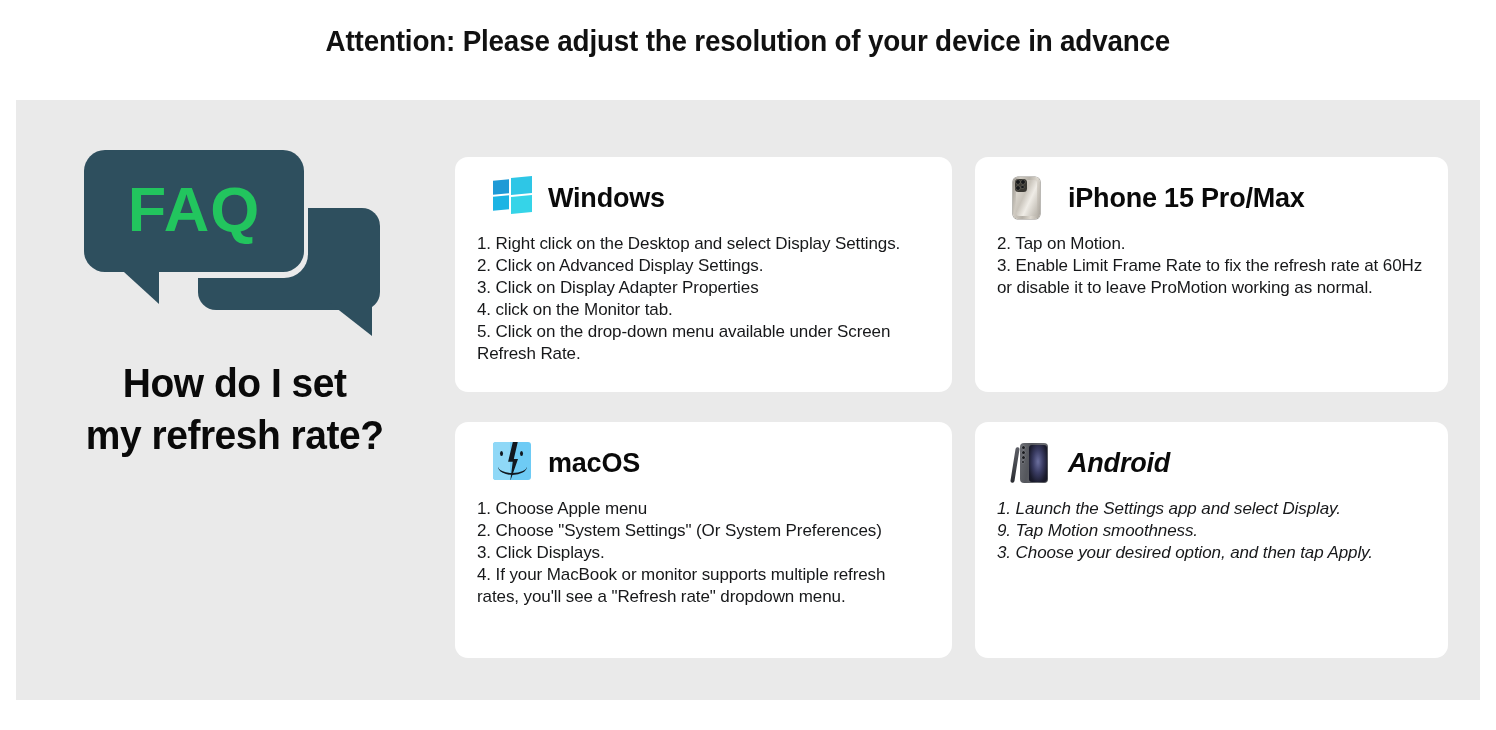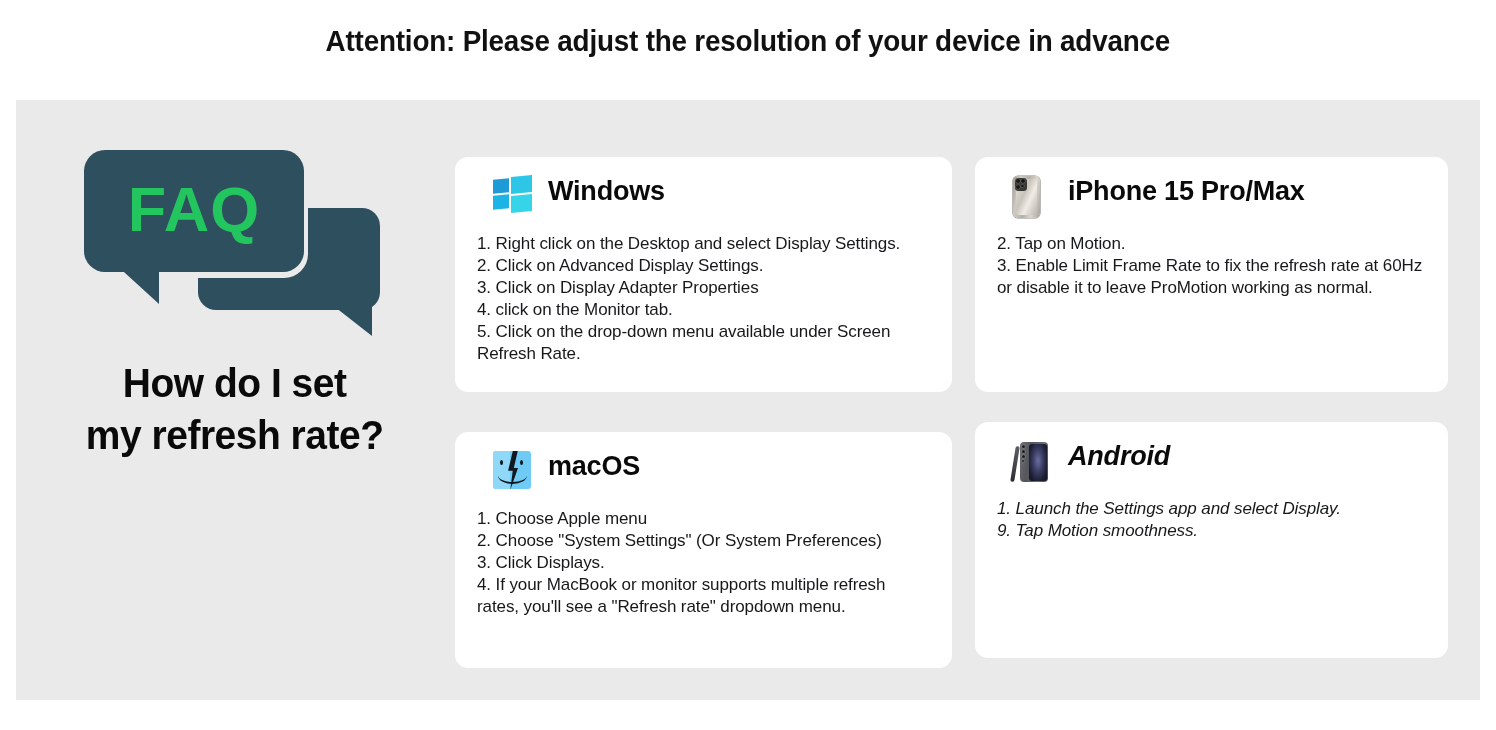--- a/index.html
+++ b/index.html
@@ -141,25 +141,26 @@
   
   .card {
     position: absolute;
     background: #ffffff;
     border-radius: 13px;
     box-sizing: border-box;
     padding: 19px 22px 14px 22px;
   }
   .card-win     { left: 455px;  top: 157px; width: 497px; height: 235px; }
   .card-iphone  { left: 975px;  top: 157px; width: 473px; height: 235px; }
-  .card-macos   { left: 455px;  top: 432px; width: 497px; height: 236px; }
+  .card-macos   { left: 455px;  top: 422px; width: 497px; height: 236px; }
   .card-android { left: 975px;  top: 422px; width: 473px; height: 236px; font-style: italic; }
 
   .card-head {
     display: flex;
+    align-items: center;
     gap: 13px;
     height: 44px;
     padding-left: 16px;
   }
   .card-title {
     font-family: "Liberation Sans Narrow", "Liberation Sans", sans-serif;
     font-size: 27px;
     font-weight: bold;
     color: #0a0a0a;
     letter-spacing: -0.2px;
@@ -380,14 +381,15 @@
             <div class="gcam gc4"></div>
           </div>
         </div>
       </div>
     </div>
     <div class="card-title">Android</div>
   </div>
   <div class="card-steps">
     <div class="step">1. Launch the Settings app and select Display.</div>
     <div class="step">9. Tap Motion smoothness.</div>
+    <div class="step">3. Choose your desired option, and then tap Apply.</div>
   </div>
 </div>
 
 </body></html>

